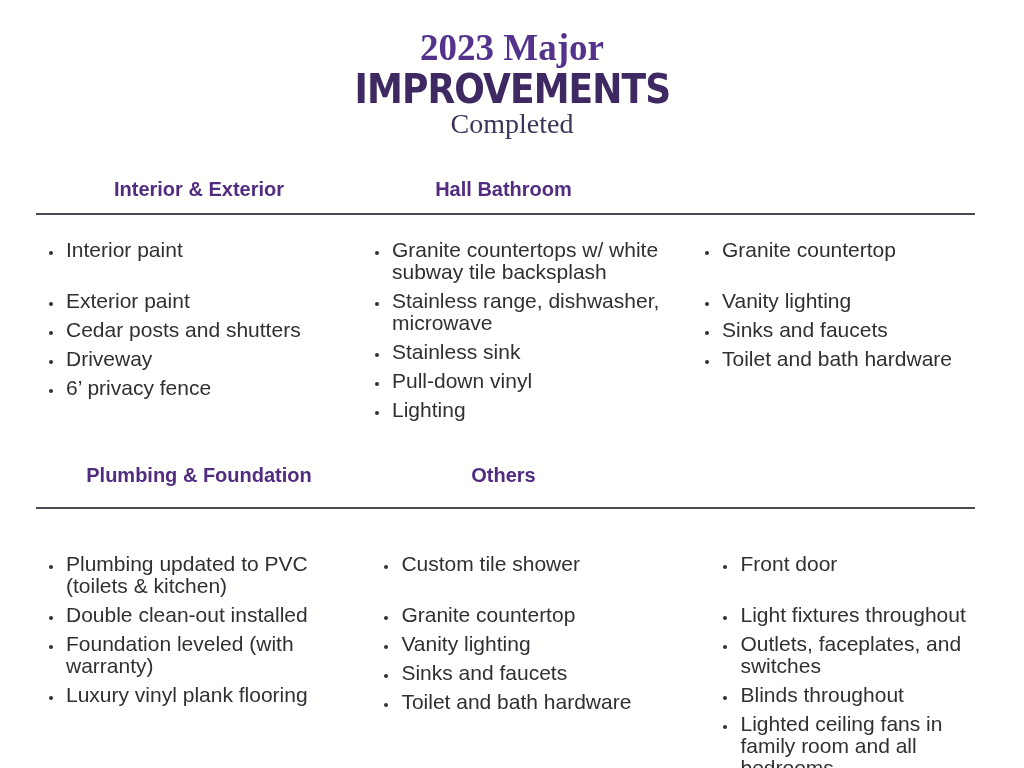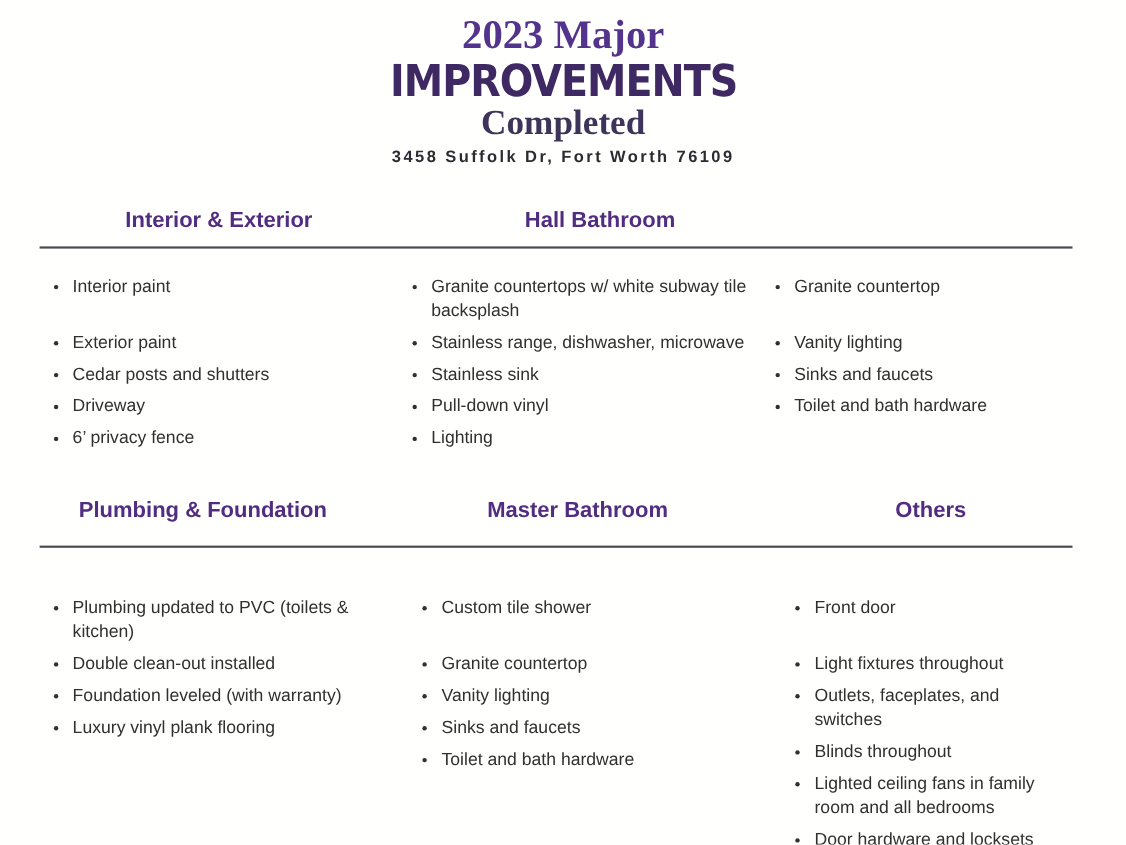--- a/index.html
+++ b/index.html
@@ -14,21 +14,21 @@
   }
   *{margin:0;padding:0;box-sizing:border-box;}
   html,body{background:#ffffff;}
   .page{
     position:relative;
     width:1024px;height:768px;
     background:var(--page-bg);
     font-family:"Liberation Sans", sans-serif;
     color:var(--body-text);
     overflow:hidden;
-    padding-top:13px;
+    padding-top:28px;
   }
   
   .flyer-header{text-align:center;}
   .t1{
     font-family:"Liberation Serif", serif;
     font-weight:700;
     font-size:37px;
     line-height:1.1;
     color:var(--title-purple);
   }
@@ -39,37 +39,37 @@
     font-size:40px;
     line-height:1.02;
     letter-spacing:-1px;
     color:var(--title-dark-purple);
     transform:scaleX(0.9);
     transform-origin:center top;
   }
   .t2wrap{}
   .t3{
     font-family:"Liberation Serif", serif;
-    font-weight:700;
-    font-size:32px;
+    font-weight:400;
+    font-size:28px;
     line-height:1.08;
     color:var(--title-indigo);
   }
   .addr{
     margin-top:5px;
     font-size:15px;
     font-weight:700;
     letter-spacing:2.2px;
     color:var(--address-color);
   }
   
   .section-row{margin-left:36px;width:939px;}
   .row-1 .heads{margin-top:36px;}
   .row-2 .heads{margin-top:34px;}
-  .heads{display:flex;gap:42px;}
+  .heads{display:flex;}
   .heads h2{
     font-size:20px;
     font-weight:700;
     line-height:26px;
     color:var(--section-purple);
     text-align:center;
   }
   .c1{width:326px;}
   .c2{width:330px;}
   .c3{width:283px;}
@@ -80,38 +80,37 @@
   }
   .row-2 .divider{margin-top:19px;}
   .lists{display:flex;margin-top:24px;}
   .row-2 .lists{margin-top:44px;gap:31px;}
   .lists ul{
     list-style:disc outside;
     padding-left:28px;
     padding-right:6px;
   }
   .lists li{
-    font-size:16px;
+    font-size:21px;
     line-height:22px;
     margin-bottom:7px;
     padding-left:2px;
   }
   .lists li::marker{font-size:13px;color:var(--body-text);}
   .lists li:first-child{min-height:44px;}
 </style>
 </head>
 <body>
 
 <div class="page">
 
   <header class="flyer-header">
     <div class="t1">2023 Major</div>
     <div class="t2wrap"><span class="t2">IMPROVEMENTS</span></div>
     <div class="t3">Completed</div>
-    <div class="addr">3458 Suffolk Dr, Fort Worth 76109</div>
   </header>
 
   <section class="section-row row-1">
     <div class="heads">
       <h2 class="c1">Interior &amp; Exterior</h2>
       <h2 class="c3">Hall Bathroom</h2>
     </div>
     <div class="divider"></div>
     <div class="lists">
       <ul class="c1">
@@ -133,21 +132,20 @@
           <li>Vanity lighting</li>
           <li>Sinks and faucets</li>
           <li>Toilet and bath hardware</li>
         </ul>
     </div>
   </section>
 
   <section class="section-row row-2">
     <div class="heads">
       <h2 class="c1">Plumbing &amp; Foundation</h2>
-      <h2 class="c2">Master Bathroom</h2>
       <h2 class="c3">Others</h2>
     </div>
     <div class="divider"></div>
     <div class="lists">
       <ul class="c1">
           <li>Plumbing updated to PVC (toilets &amp; kitchen)</li>
           <li>Double clean-out installed</li>
           <li>Foundation leveled (with warranty)</li>
           <li>Luxury vinyl plank flooring</li>
         </ul>

